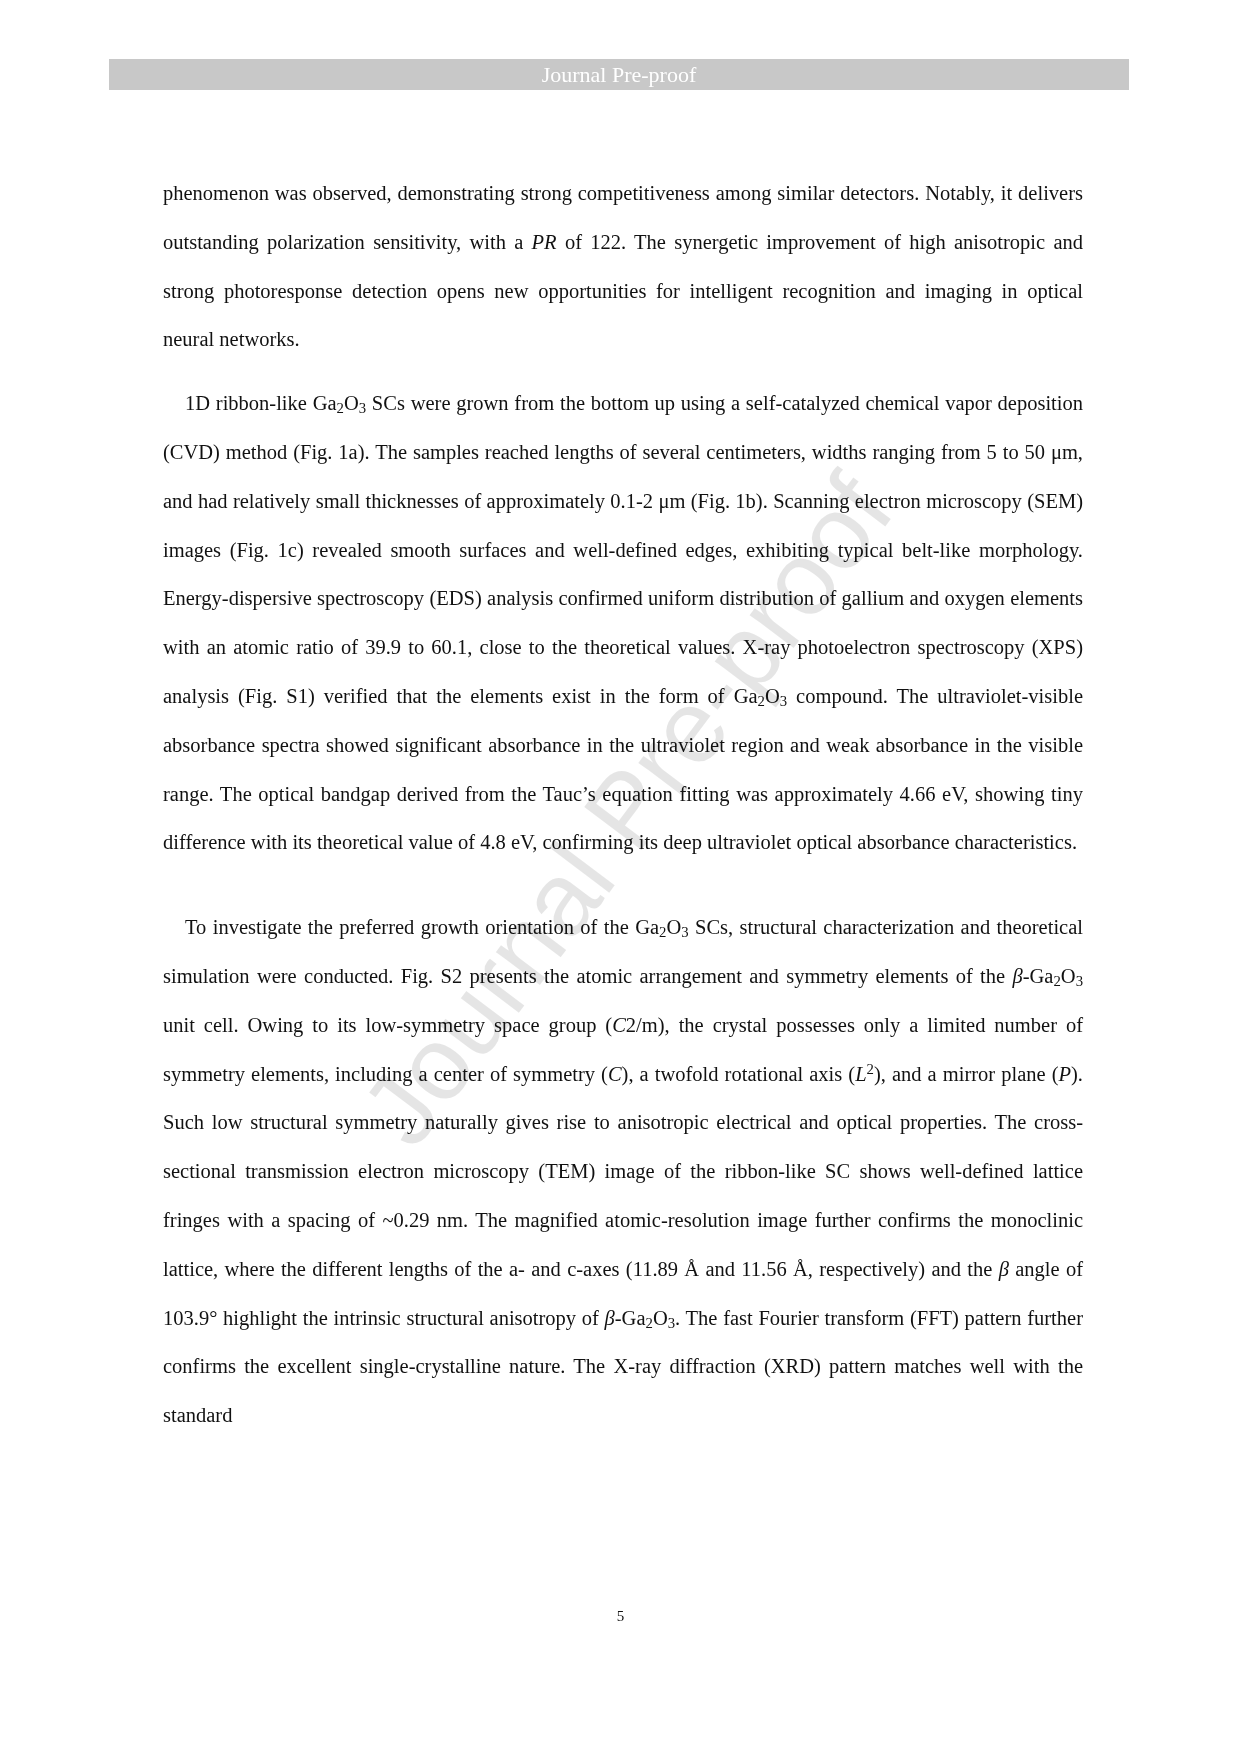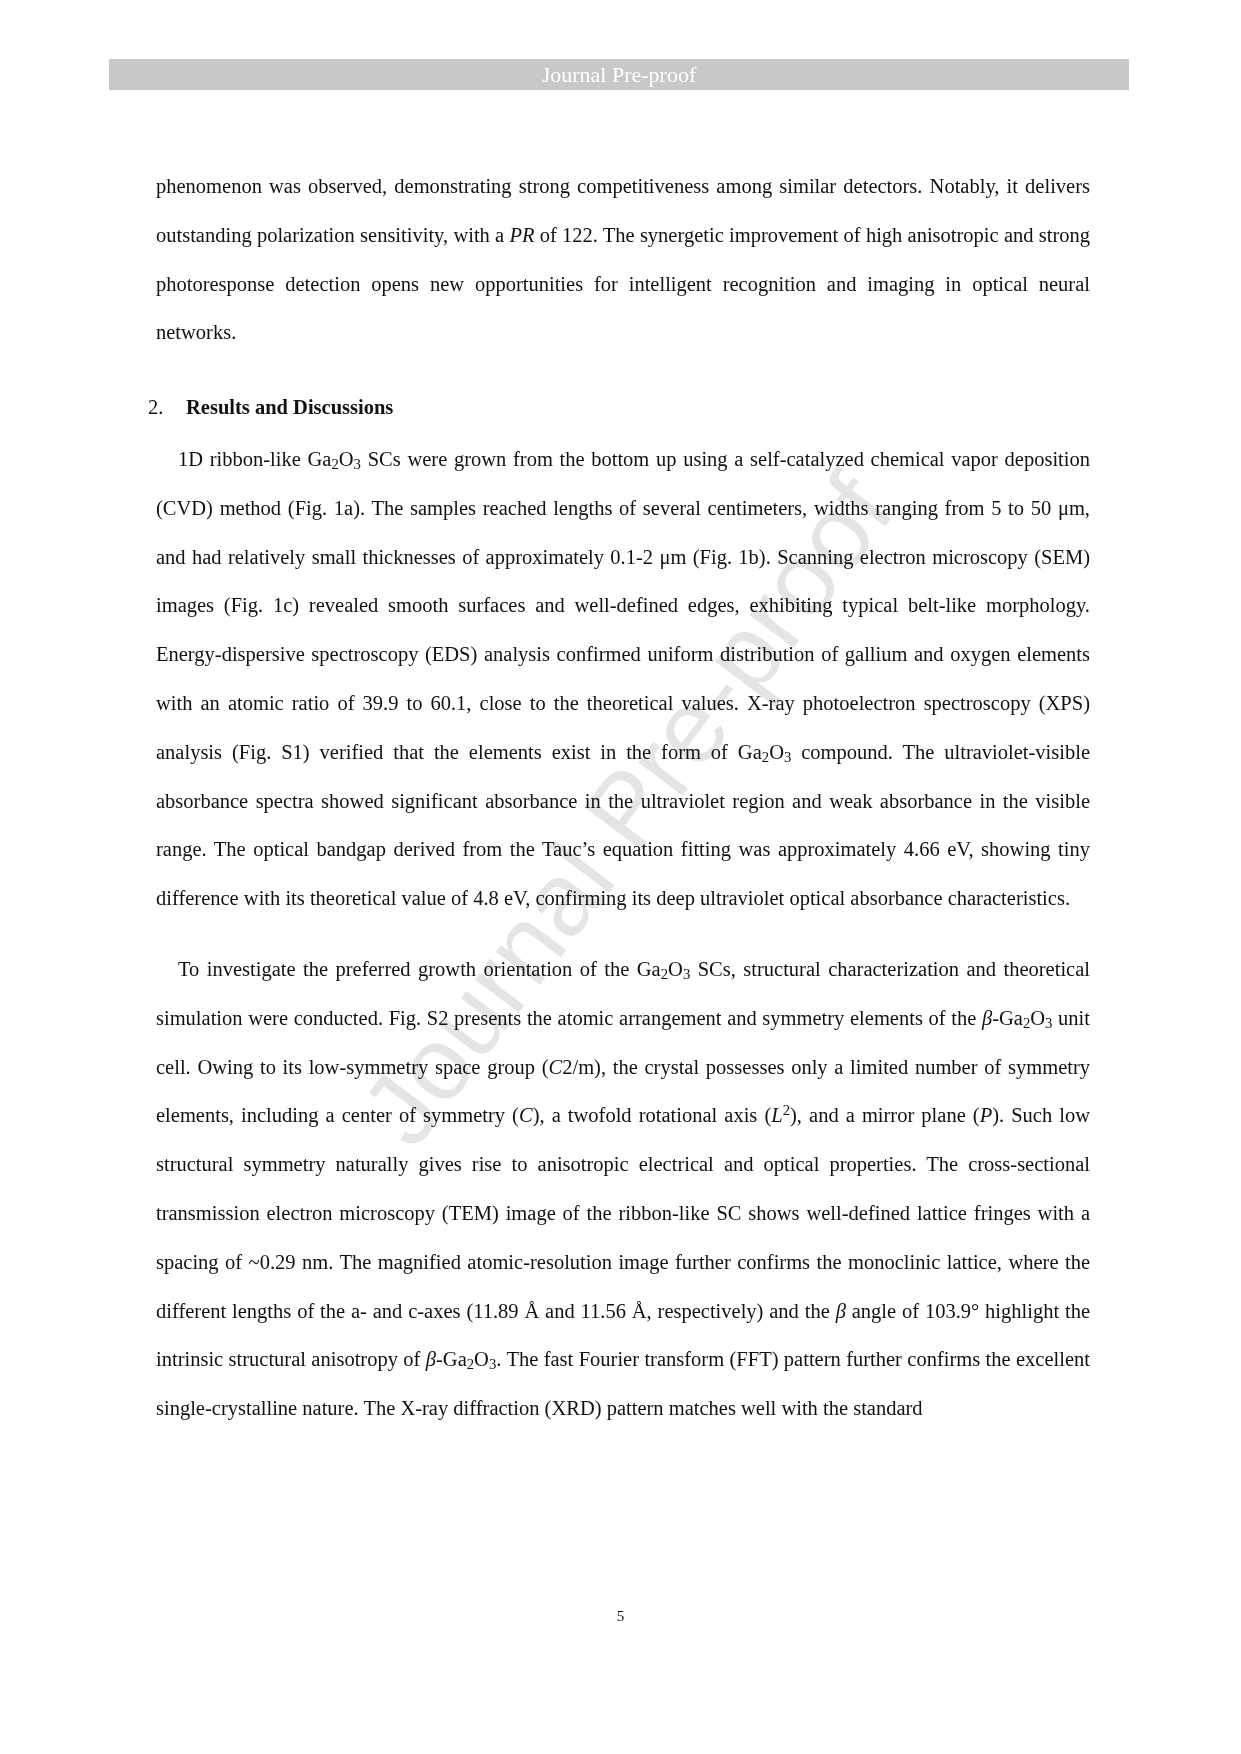--- a/index.html
+++ b/index.html
@@ -3,21 +3,21 @@
 <meta charset="utf-8">
 <style>
   html, body { margin:0; padding:0; background:#ffffff; }
   body { width:1241px; height:1754px; position:relative; overflow:hidden;
          font-family:"Liberation Serif", "DejaVu Serif", serif; color:#111; }
   .header-bar { position:absolute; left:109px; top:59px; width:1020px; height:31px;
                 background:#c8c8c8; }
   .header-title { position:absolute; left:0; right:0; top:0; line-height:31px; text-align:center;
                   color:#ffffff; font-size:22px; }
   .content { position:absolute; left:148px; width:950px; top:154px; }
-  p.body { margin:8px; font-size:20.5px; line-height:48.8px; text-align:justify; text-align-last:left; }
+  p.body { margin:15px; font-size:20.5px; line-height:48.8px; text-align:justify; text-align-last:left; }
   p.indent { text-indent:22px; }
   .section-heading { margin:0; font-size:20.5px; line-height:48.8px; font-weight:bold; margin-top:26px; margin-bottom:-5px; }
   .section-heading .num { font-weight:normal; display:inline-block; width:38px; }
   .gap { height:6px; }
   sub { font-size:0.72em; vertical-align:-0.18em; line-height:0; }
   sup { font-size:0.72em; vertical-align:0.45em; line-height:0; }
   b.ref { font-weight:normal; }
   .page-number { position:absolute; left:0; width:1241px; top:1608px; text-align:center; font-size:15px; }
   .watermark { position:absolute; left:230px; top:760px; width:780px; text-align:center;
                font-family:"Liberation Sans", "DejaVu Sans", sans-serif; font-size:104px;
@@ -30,21 +30,20 @@
 <div class="header-bar">
   <div class="header-title">Journal Pre-proof</div>
 </div>
 
 <div class="watermark">Journal Pre-proof</div>
 
 <div class="content">
 
   <p class="body"><span>phenomenon was observed, demonstrating strong competitiveness among similar detectors. Notably, it delivers outstanding polarization sensitivity, with a </span><i>PR</i><span> of 122. The synergetic improvement of high anisotropic and strong photoresponse detection opens new opportunities for intelligent recognition and imaging in optical neural networks.</span></p>
 
-  <h2 class="section-heading"><span class="num">2.</span><span>Results and Discussions</span></h2>
 
   <p class="body indent"><span>1D ribbon-like Ga</span><sub>2</sub><span>O</span><sub>3</sub><span> SCs were grown from the bottom up using a self-catalyzed chemical vapor deposition (CVD) method (</span><b class="ref">Fig. 1</b><span>a). The samples reached lengths of several centimeters, widths ranging from 5 to 50 μm, and had relatively small thicknesses of approximately 0.1-2 μm (</span><b class="ref">Fig. 1</b><span>b). Scanning electron microscopy (SEM) images (</span><b class="ref">Fig. 1</b><span>c) revealed smooth surfaces and well-defined edges, exhibiting typical belt-like morphology. Energy-dispersive spectroscopy (EDS) analysis confirmed uniform distribution of gallium and oxygen elements with an atomic ratio of 39.9 to 60.1, close to the theoretical values. X-ray photoelectron spectroscopy (XPS) analysis (Fig. S1) verified that the elements exist in the form of Ga</span><sub>2</sub><span>O</span><sub>3</sub><span> compound. The ultraviolet-visible absorbance spectra showed significant absorbance in the ultraviolet region and weak absorbance in the visible range. The optical bandgap derived from the Tauc’s equation fitting was approximately 4.66 eV, showing tiny difference with its theoretical value of 4.8 eV, confirming its deep ultraviolet optical absorbance characteristics.</span></p>
 
   <div class="gap"></div>
 
   <p class="body indent"><span>To investigate the preferred growth orientation of the Ga</span><sub>2</sub><span>O</span><sub>3</sub><span> SCs, structural characterization and theoretical simulation were conducted. Fig. S2 presents the atomic arrangement and symmetry elements of the </span><i>β</i><span>-Ga</span><sub>2</sub><span>O</span><sub>3</sub><span> unit cell. Owing to its low-symmetry space group (</span><i>C</i><span>2/m), the crystal possesses only a limited number of symmetry elements, including a center of symmetry (</span><i>C</i><span>), a twofold rotational axis (</span><i>L</i><sup>2</sup><span>), and a mirror plane (</span><i>P</i><span>). Such low structural symmetry naturally gives rise to anisotropic electrical and optical properties. The cross-sectional transmission electron microscopy (TEM) image of the ribbon-like SC shows well-defined lattice fringes with a spacing of ~0.29 nm. The magnified atomic-resolution image further confirms the monoclinic lattice, where the different lengths of the a- and c-axes (11.89 Å and 11.56 Å, respectively) and the </span><i>β</i><span> angle of 103.9° highlight the intrinsic structural anisotropy of </span><i>β</i><span>-Ga</span><sub>2</sub><span>O</span><sub>3</sub><span>. The fast Fourier transform (FFT) pattern further confirms the excellent single-crystalline nature. The X-ray diffraction (XRD) pattern matches well with the standard</span></p>
 
 </div>
 
 <div class="page-number">5</div>

